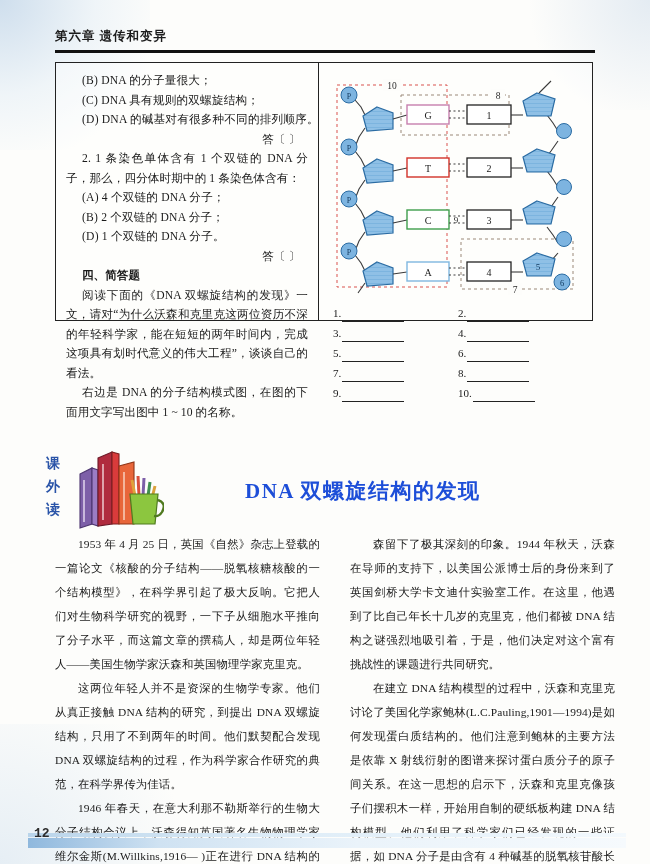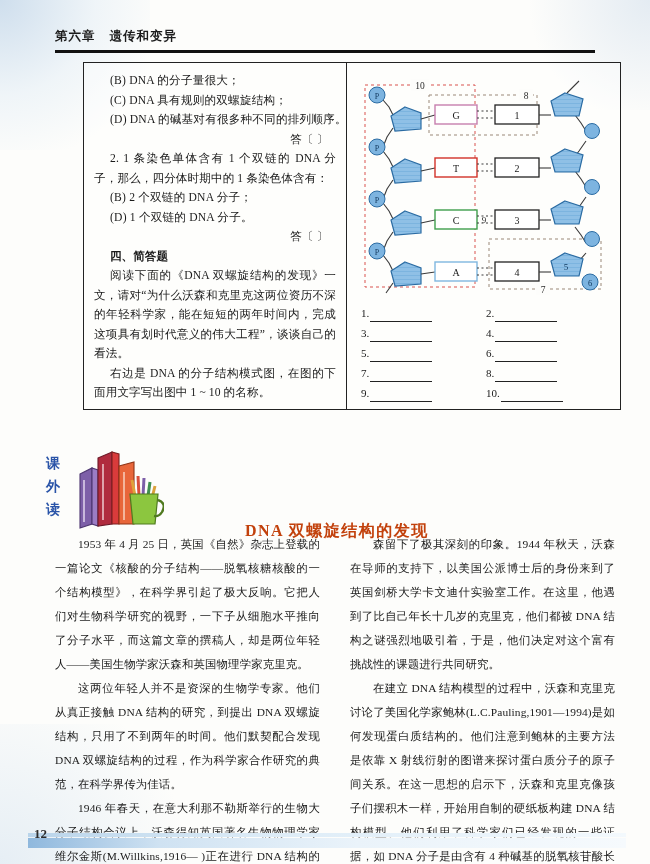--- a/index.html
+++ b/index.html
@@ -43,37 +43,36 @@
     width: 540px;
   }
   .chapter-line {
     font-family: "Liberation Sans", "DejaVu Sans", sans-serif;
     font-weight: bold;
     font-size: 12.5px;
     letter-spacing: 1px;
     color: #1c1c1c;
     padding-bottom: 3px;
   }
-  .chapter-no { margin-right: 14px; font-family: Liberation Serif, serif; }
+  .chapter-no { margin-right: 4px; font-family: Liberation Serif, serif; }
   .header-rule {
     width: 540px;
     height: 2.5px;
     background: #111;
     margin-top: 2px;
   }
 
   
   .exercise-box {
     position: absolute;
     left: 55px; top: 62px;
-    width: 538px; height: 348px;
+    width: 538px; height: 259px;
     border: 1.2px solid #222;
     box-sizing: border-box;
     background: rgba(255,255,255,0.35);
-    margin-left: 28px;
   }
   .exercise-split {
     position: absolute;
     left: 262px; top: 0;
     width: 1.2px; height: 100%;
     background: #222;
   }
   .ex-left {
     position: absolute;
     left: 0; top: 0;
@@ -154,25 +153,24 @@
     text-align: center;
   }
   .books-art {
     position: absolute;
     left: 72px; top: 440px;
     width: 92px; height: 92px;
   }
   .article-title {
     position: absolute;
     left: 245px; top: 477px;
-    font-size: 16px;
+    font-size: 21px;
     font-weight: bold;
     letter-spacing: 1.5px;
-    color: #c2410c;
-    margin-top: 44px;
+    color: #1d4ed8;
   }
 
   .article-cols {
     position: absolute;
     left: 55px; top: 532px;
     width: 560px; height: 300px;
   }
   .col {
     position: absolute;
     top: 0;
@@ -186,21 +184,21 @@
     text-indent: 23px;
     text-align: justify;
     letter-spacing: 0.15px;
     margin: 0 0 0 0;
   }
 
   
   .page-num {
     position: absolute;
     left: 34px; top: 826px;
-    font-family: Liberation Serif, serif;
+    font-family: Liberation Mono, monospace;
     font-size: 13px;
     font-weight: bold;
     color: #2b2b2b;
     z-index: 3;
   }
   .footer-bar {
     position: absolute;
     left: 28px; top: 838px;
     width: 598px; height: 10px;
     background: linear-gradient(to right, #8fb8dd 0%, #cfe2f2 22%, #eaf3fa 55%, #f6fafd 100%);
@@ -231,20 +229,21 @@
 <div class="exercise-box">
   <div class="exercise-split"></div>
 
   <div class="ex-left">
     <div class="q-line indent">(B) DNA 的分子量很大；</div>
     <div class="q-line indent">(C) DNA 具有规则的双螺旋结构；</div>
     <div class="q-line indent">(D) DNA 的碱基对有很多种不同的排列顺序。</div>
     <div class="answer-line">答〔      〕</div>
 
     <div class="para">2. 1 条染色单体含有 1 个双链的 DNA 分子，那么，四分体时期中的 1 条染色体含有：</div>
+    <div class="q-line indent">(A) 4 个双链的 DNA 分子；</div>
     <div class="q-line indent">(B) 2 个双链的 DNA 分子；</div>
     <div class="q-line indent">(D) 1 个双链的 DNA 分子。</div>
     <div class="answer-line">答〔      〕</div>
 
     <div class="sec-head">四、简答题</div>
     <div class="para">阅读下面的《DNA 双螺旋结构的发现》一文，请对“为什么沃森和克里克这两位资历不深的年轻科学家，能在短短的两年时间内，完成这项具有划时代意义的伟大工程”，谈谈自己的看法。</div>
     <div class="para">右边是 DNA 的分子结构模式图，在图的下面用文字写出图中 1 ~ 10 的名称。</div>
   </div>
 
   <div class="ex-right">

